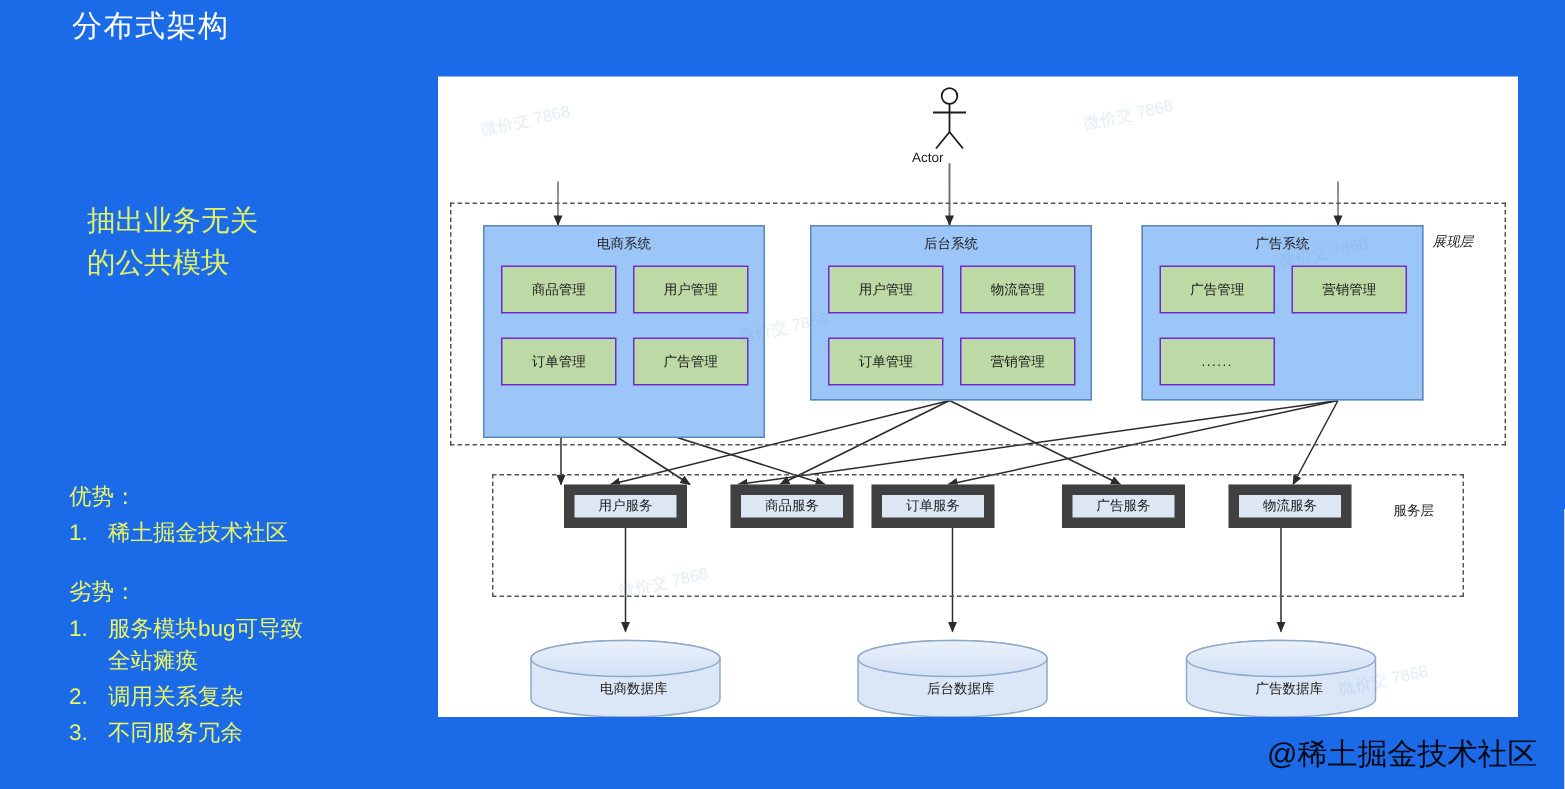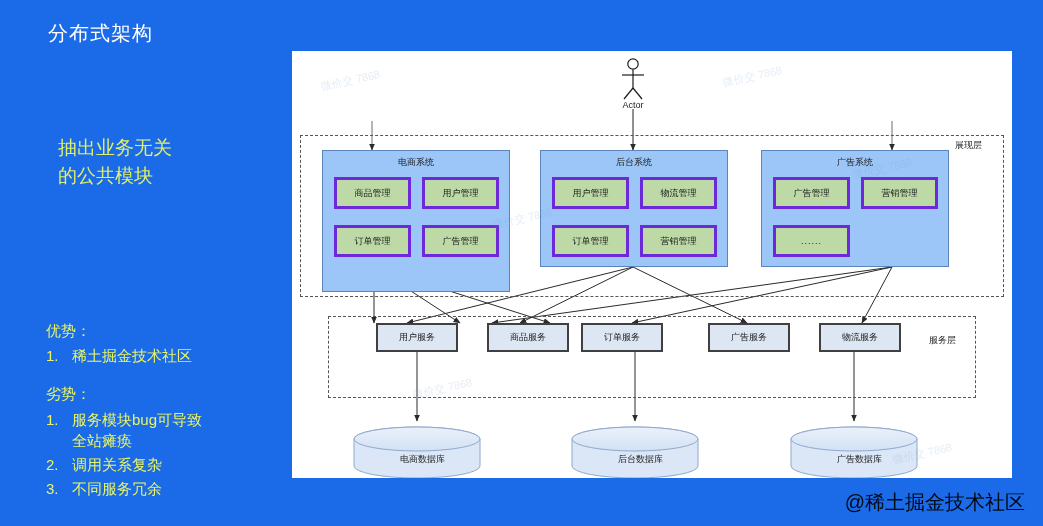--- a/index.html
+++ b/index.html
@@ -13,21 +13,21 @@
     height: 526px;
     background: #1b6ae8;
     overflow: hidden;
     font-family: "Liberation Sans", "DejaVu Sans", sans-serif;
   }
 
   
   .slide-title {
     position: absolute;
     left: 48px;
-    top: 20px;
+    top: 4px;
     font-size: 20px;
     color: #ffffff;
     letter-spacing: 1px;
     white-space: nowrap;
   }
   .subtitle {
     position: absolute;
     left: 58px;
     top: 134px;
     font-size: 19px;
@@ -135,34 +135,34 @@
     right: 0;
     text-align: center;
     font-size: 9px;
     color: #1b1b1b;
     white-space: nowrap;
   }
   
   .mod-box {
     position: absolute;
     background: #bcd9a6;
-    border: 3px solid #6d28d9;
+    border: 1px solid #6d28d9;
     box-sizing: border-box;
     display: flex;
     align-items: center;
     justify-content: center;
     font-size: 9px;
     color: #1b1b1b;
     white-space: nowrap;
   }
   
   .svc-box {
     position: absolute;
     background: #dde7f4;
-    border: 2px solid #404040;
+    border: 7px solid #404040;
     box-sizing: border-box;
     display: flex;
     align-items: center;
     justify-content: center;
     font-size: 9px;
     color: #1b1b1b;
     white-space: nowrap;
   }
   
   .db {
@@ -180,21 +180,20 @@
     color: #1b1b1b;
     white-space: nowrap;
     pointer-events: none;
     padding-left: 12px;
   }
   .actor-label {
     position: absolute;
     font-size: 9px;
     color: #1b1b1b;
     white-space: nowrap;
-    text-align: center;
   }
   
   .wm {
     position: absolute;
     font-size: 11px;
     color: rgba(120,160,215,.20);
     transform: rotate(-12deg);
     white-space: nowrap;
     pointer-events: none;
   }
@@ -302,21 +301,21 @@
         <g>
           <path d="M499,388 a63,12 0 0 1 126,0 v27 a63,12 0 0 1 -126,0 z" fill="#dbe7f6" stroke="#8fa9cb" stroke-width="1"></path>
           <ellipse cx="562" cy="388" rx="63" ry="12" fill="url(#dbtop)" stroke="#8fa9cb" stroke-width="1"></ellipse>
         </g>
       </g>
     </svg>
 
     <div class="actor-label" style="left:316px; top:49px; width:50px;">Actor</div>
 
     <div class="layer-box" style="left:8px; top:84px; width:704px; height:162px;"></div>
-    <div class="layer-label" style="left:663px; top:88px;">展现层</div>
+    <div class="layer-label" style="left:663px; top:104px;font-style:italic;">展现层</div>
 
     <div class="layer-box" style="left:36px; top:265px; width:648px; height:82px;"></div>
     <div class="layer-label" style="left:637px; top:283px;">服务层</div>
 
     <div class="sys-box" style="left:30px; top:99px; width:188px; height:142px;">
       <div class="sys-title">电商系统</div>
       <div class="mod-box" style="left:11px; top:26px; width:77px; height:32px;">商品管理</div>
       <div class="mod-box" style="left:99px; top:26px; width:77px; height:32px;">用户管理</div>
       <div class="mod-box" style="left:11px; top:74px; width:77px; height:32px;">订单管理</div>
       <div class="mod-box" style="left:99px; top:74px; width:77px; height:32px;">广告管理</div>

